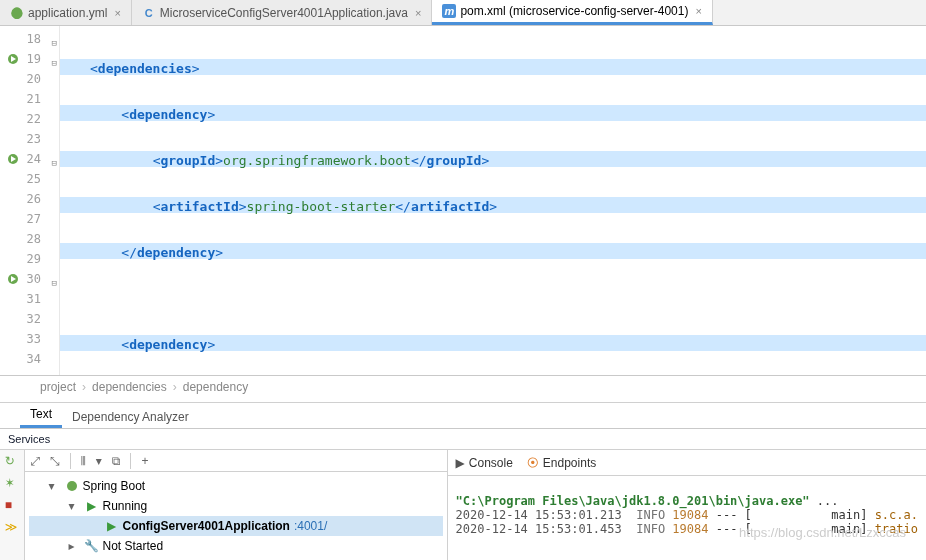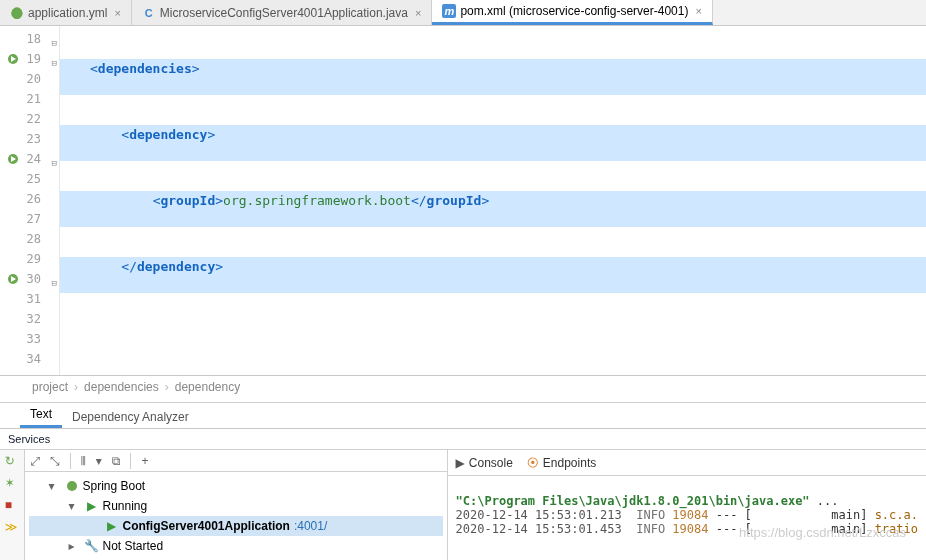--- a/index.html
+++ b/index.html
@@ -11,26 +11,26 @@
 .tab-icon { width: 14px; height: 14px; display: inline-flex; align-items: center; justify-content: center; font-weight: bold; font-size: 11px; border-radius: 2px; }
 .tab-icon.yml { color: #6aa84f; }
 .tab-icon.java { color: #4488cc; }
 .tab-icon.mvn { background: #4a90d9; color: #fff; font-style: italic; }
 .editor-area { display: flex; flex: 1; overflow: hidden; border-bottom: 1px solid #c9c9c9; }
 .gutter { width: 60px; background: #fff; color: #a0a0a0; font-family: Consolas, monospace; font-size: 12px; text-align: right; padding-top: 3px; border-right: 1px solid #e8e8e8; }
 .gutter-line { height: 20px; line-height: 20px; padding-right: 18px; position: relative; }
 .gutter-line .fold { position: absolute; right: 2px; top: 4px; width: 10px; height: 10px; color: #888; font-size: 9px; }
 .gutter-line .run-icon { position: absolute; left: 6px; top: 3px; width: 14px; height: 14px; }
 .code { flex: 1; font-family: Consolas, monospace; font-size: 13px; padding-top: 3px; white-space: pre; overflow-x: auto; }
-.code-line { height: 36px; line-height: 20px; padding-left: 30px; }
+.code-line { height: 16px; line-height: 20px; padding-left: 30px; }
 .code-line.sel { background: #cfe8ff; }
 .tag { color: #1565c0; font-weight: bold; }
 .br { color: #1565c0; }
 .txt { color: #2e7d32; }
-.breadcrumb { padding: 4px 20px 8px 32px; color: #888; font-size: 12px; border-bottom: 1px solid #d0d0d0; }
+.breadcrumb { padding: 4px 20px 8px 40px; color: #888; font-size: 12px; border-bottom: 1px solid #d0d0d0; }
 .breadcrumb span.sep { margin: 0 6px; color: #bbb; }
 .bottom-tabs { display: flex; padding: 2px 20px 0 20px; border-bottom: 1px solid #c9c9c9; height: 26px; align-items: flex-end; }
 .bottom-tab { padding: 4px 10px; font-size: 12px; color: #555; cursor: pointer; }
 .bottom-tab.active { border-bottom: 3px solid #4a90d9; color: #000; }
 .services-bar { padding: 4px 8px; font-size: 11px; border-bottom: 1px solid #d0d0d0; color: #0f172a; }
 .services-panel { display: flex; flex-direction: column; flex-shrink: 0; }
 .svc-body { display: flex; height: 110px; }
 .svc-left-icons { width: 26px; background: #f7f7f7; border-right: 1px solid #d0d0d0; display: flex; flex-direction: column; align-items: center; padding-top: 4px; gap: 8px; }
 .svc-left-icons .ic { width: 14px; height: 14px; font-size: 12px; color: #6aa84f; }
 .svc-left-icons .ic.red { color: #c0392b; }
@@ -115,20 +115,21 @@
         </span><span>30</span><span class="fold">⊟</span></div>
     <div class="gutter-line"><span>31</span></div>
     <div class="gutter-line"><span>32</span></div>
     <div class="gutter-line"><span>33</span></div>
     <div class="gutter-line"><span>34</span></div>
   </div>
   <div class="code">
     <div class="code-line sel"><span class="br">&lt;</span><span class="tag">dependencies</span><span class="br">&gt;</span></div>
     <div class="code-line sel">    <span class="br">&lt;</span><span class="tag">dependency</span><span class="br">&gt;</span></div>
     <div class="code-line sel">        <span class="br">&lt;</span><span class="tag">groupId</span><span class="br">&gt;</span><span class="txt">org.springframework.boot</span><span class="br">&lt;/</span><span class="tag">groupId</span><span class="br">&gt;</span></div>
+    <div class="code-line sel">        <span class="br">&lt;</span><span class="tag">artifactId</span><span class="br">&gt;</span><span class="txt">spring-boot-starter</span><span class="br">&lt;/</span><span class="tag">artifactId</span><span class="br">&gt;</span></div>
     <div class="code-line sel">    <span class="br">&lt;/</span><span class="tag">dependency</span><span class="br">&gt;</span></div>
     <div class="code-line"></div>
     <div class="code-line sel">    <span class="br">&lt;</span><span class="tag">dependency</span><span class="br">&gt;</span></div>
     
     
     
     
     
     
     

